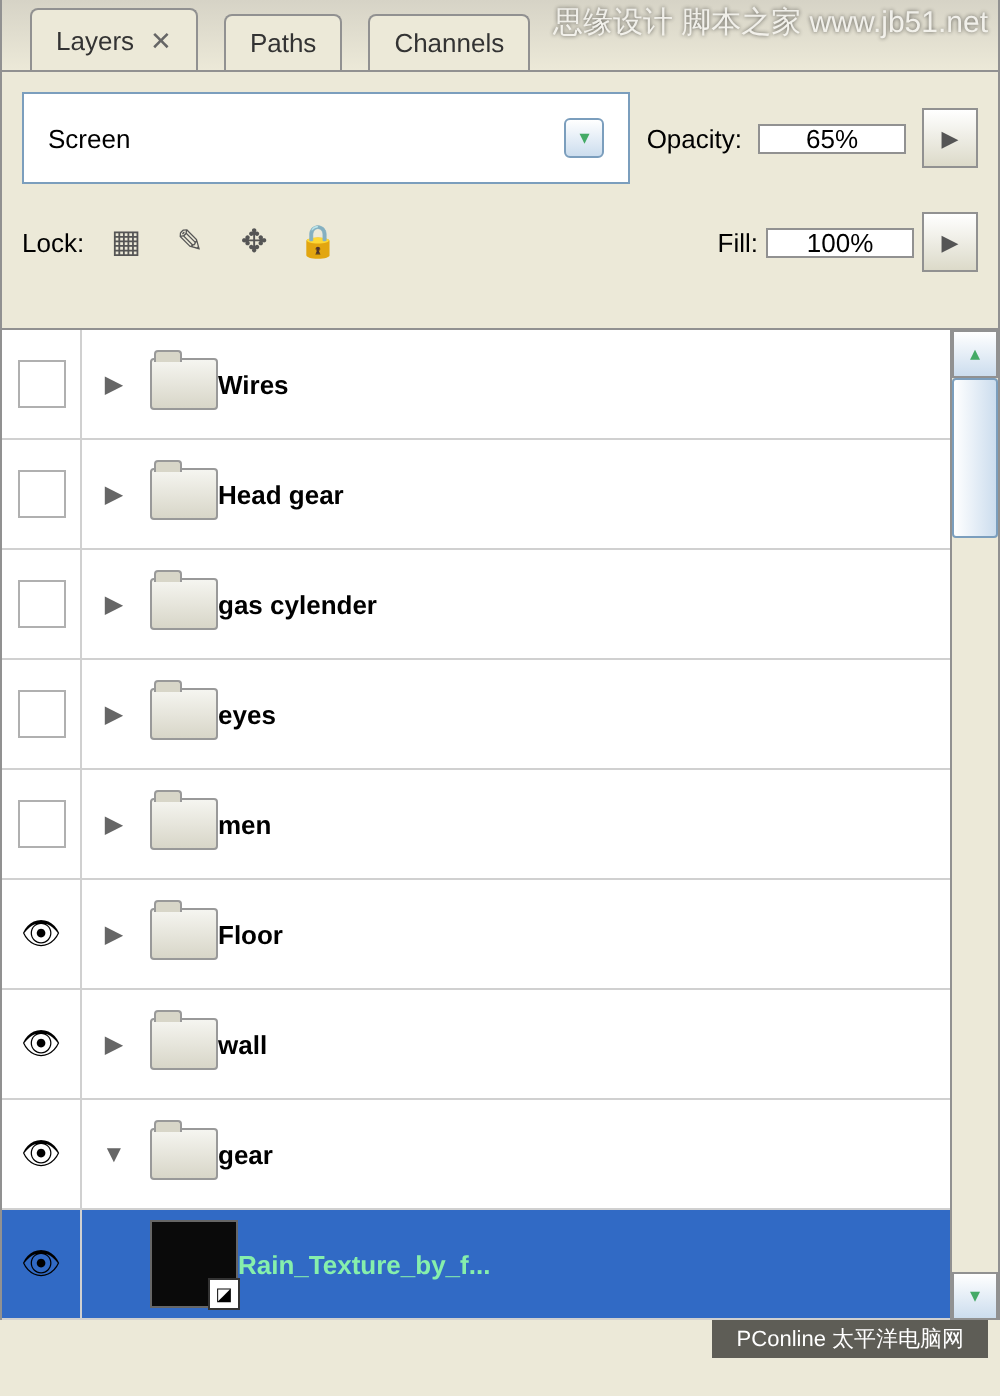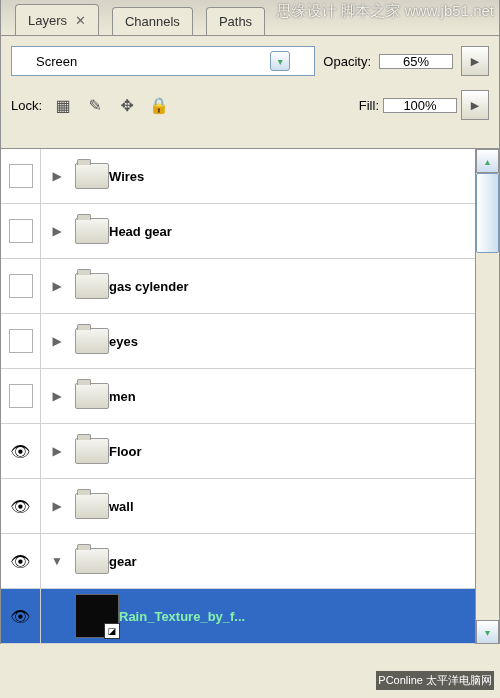--- a/index.html
+++ b/index.html
@@ -4,21 +4,21 @@
 <style>
 *{box-sizing:border-box;margin:0;padding:0;font-family:Tahoma,Arial,sans-serif;font-size:13px}
 body{background:#ece9d8;width:500px;height:698px;position:relative;overflow:hidden}
 .panel{background:#ece9d8;border-left:1px solid #919191;border-right:1px solid #919191}
 .tabs{display:flex;align-items:flex-end;height:35px;padding-left:14px;background:linear-gradient(#d6d3c6,#ece9d8)}
 .tab{height:28px;padding:6px 12px 0;border:1px solid #919191;border-bottom:none;border-radius:4px 4px 0 0;background:#ece9d8;margin-right:13px;color:#333;cursor:default}
 .tab.active{background:#ece9d8;position:relative;z-index:2;height:31px;padding-top:8px;font-weight:normal}
 .tab-close{margin-left:8px;color:#666}
 .divider{height:1px;background:#919191}
 .row1{display:flex;align-items:center;padding:10px 10px 8px;gap:8px}
-.blend-select{flex:1;height:30px;border:1px solid #7b9ebd;background:#fff;display:flex;align-items:center;padding:0 24px;justify-content:space-between}
+.blend-select{flex:1;height:46px;border:1px solid #7b9ebd;background:#fff;display:flex;align-items:center;padding:0 12px;justify-content:space-between}
 .blend-arrow{width:20px;height:20px;border:1px solid #7b9ebd;border-radius:3px;background:linear-gradient(#fff,#cde);display:flex;align-items:center;justify-content:center;font-size:10px;color:#4a6}
 .lbl{color:#000}
 .pct-box{width:74px;height:15px;border:1px solid #919191;background:#fff;display:flex;align-items:center;justify-content:center}
 .stepper{width:28px;height:30px;border:1px solid #919191;background:linear-gradient(#fff,#dcdac9);display:flex;align-items:center;justify-content:center;font-size:11px;color:#555}
 .row2{display:flex;align-items:center;padding:6px 10px 28px;gap:4px}
 .lock-icons{display:flex;gap:10px;margin-left:6px;align-items:center}
 .lock-ic{width:22px;height:22px;display:flex;align-items:center;justify-content:center;color:#555;font-size:16px}
 .spacer{flex:1}
 .layers-container{border-top:1px solid #919191;display:flex}
 .layers-list{flex:1;background:#fff}
@@ -33,30 +33,30 @@
 .layer-row.selected{background:#316ac5}
 .layer-row.selected .layer-name{color:#86efac}
 .layer-row.nested .vis-col{}
 .thumb{width:44px;height:44px;margin-left:34px;border:1px solid #666;background:#0a0a0a;position:relative}
 .thumb-badge{position:absolute;right:-2px;bottom:-2px;width:16px;height:16px;background:#fff;border:1px solid #333;font-size:9px;display:flex;align-items:center;justify-content:center}
 .scrollbar{width:24px;background:#ece9d8;border-left:1px solid #919191;display:flex;flex-direction:column}
 .sb-btn{height:24px;border:1px solid #919191;background:linear-gradient(#fff,#cde);display:flex;align-items:center;justify-content:center;font-size:10px;color:#4a6}
 .sb-track{flex:1;background:#ece9d8}
 .sb-thumb{width:100%;height:80px;background:linear-gradient(90deg,#fff,#cde);border:1px solid #7b9ebd;border-radius:2px}
 .watermark{position:absolute;top:2px;right:6px;font-size:15px;color:#fff;text-shadow:0 0 2px #000;opacity:.6}
-.watermark2{position:absolute;bottom:8px;right:6px;font-size:11px;color:#fff;background:rgba(0,0,0,.6);padding:2px 2px}
+.watermark2{position:absolute;bottom:19px;right:6px;font-size:11px;color:#fff;background:rgba(0,0,0,.6);padding:2px 12px}
 </style>
 </head>
 <body>
 
 <div class="panel">
   <div class="tabs">
     <div class="tab active"><span>Layers</span><span class="tab-close">✕</span></div>
+    <div class="tab">Paths</div>
     <div class="tab">Channels</div>
-    <div class="tab">Paths</div>
   </div>
   <div class="divider"></div>
 
   <div class="row1">
     <div class="blend-select">
       <span>Screen</span>
       <span class="blend-arrow">▾</span>
     </div>
     <span class="lbl">Opacity:</span>
     <div class="pct-box">65%</div>

